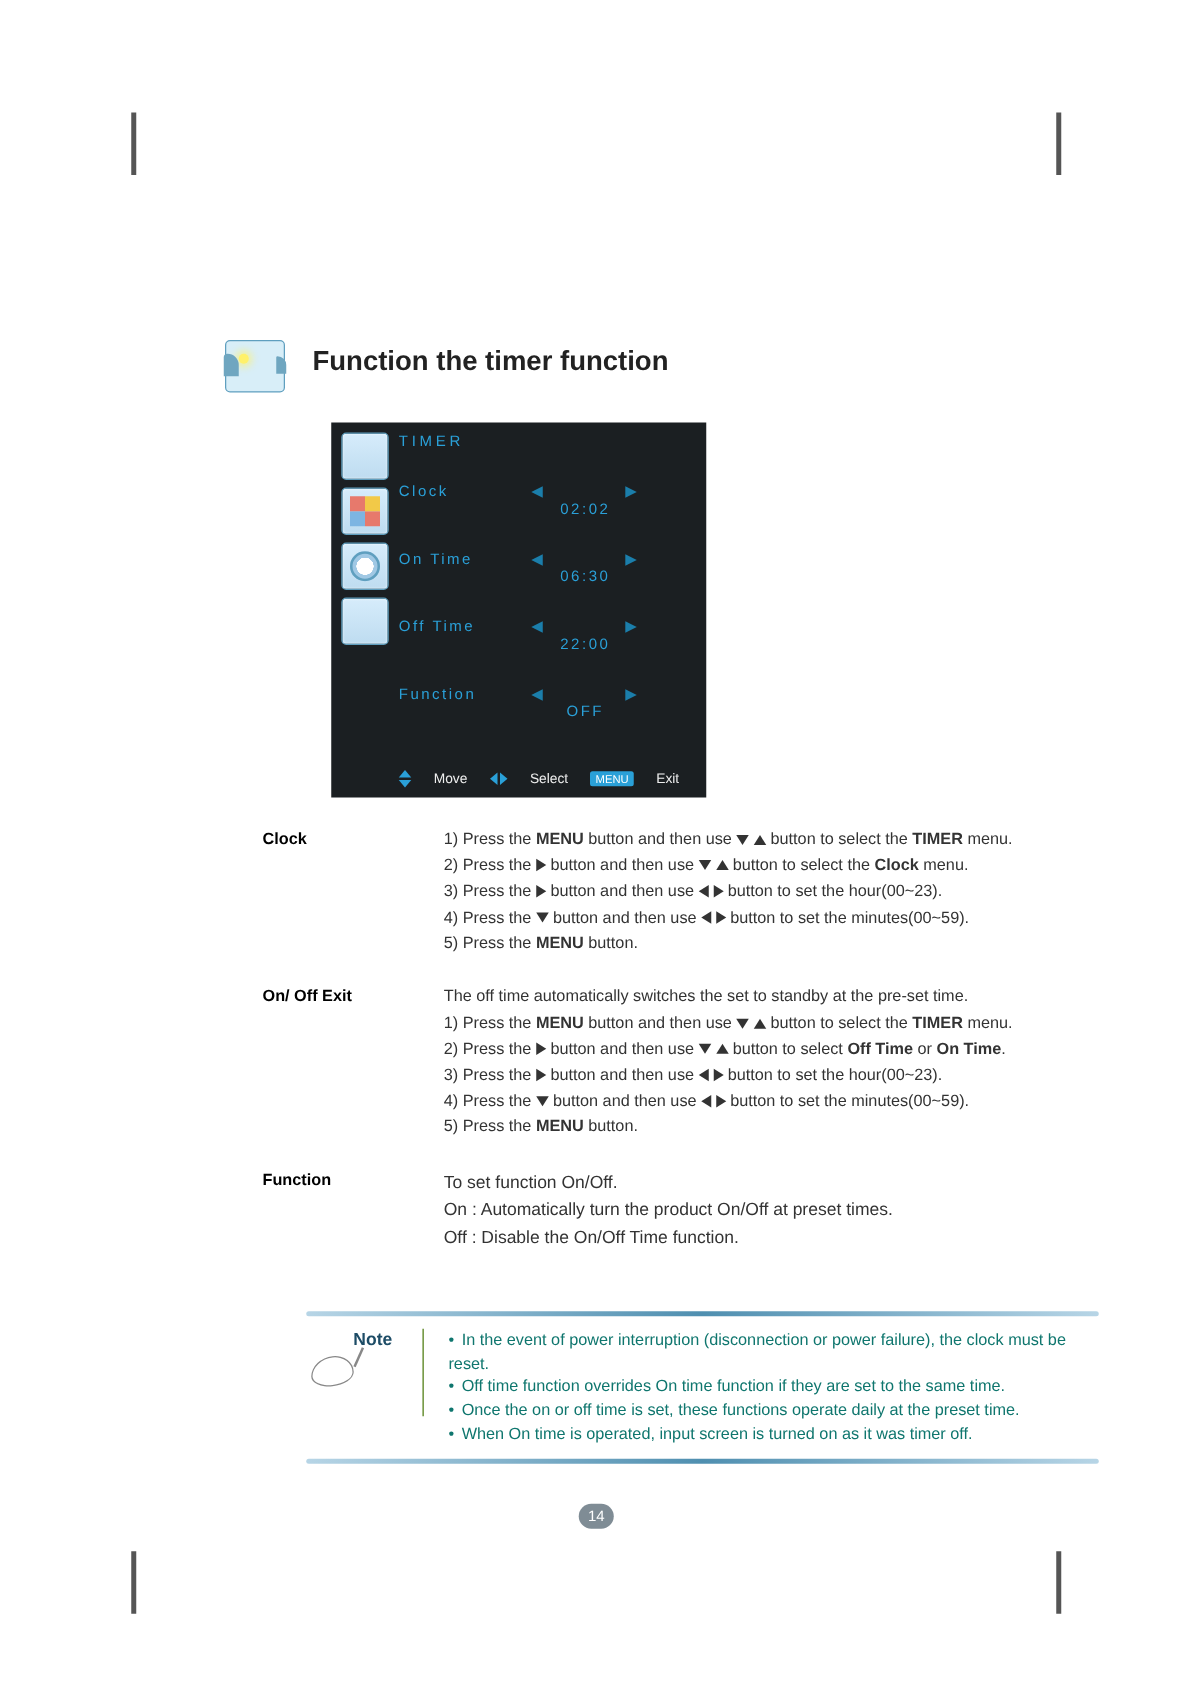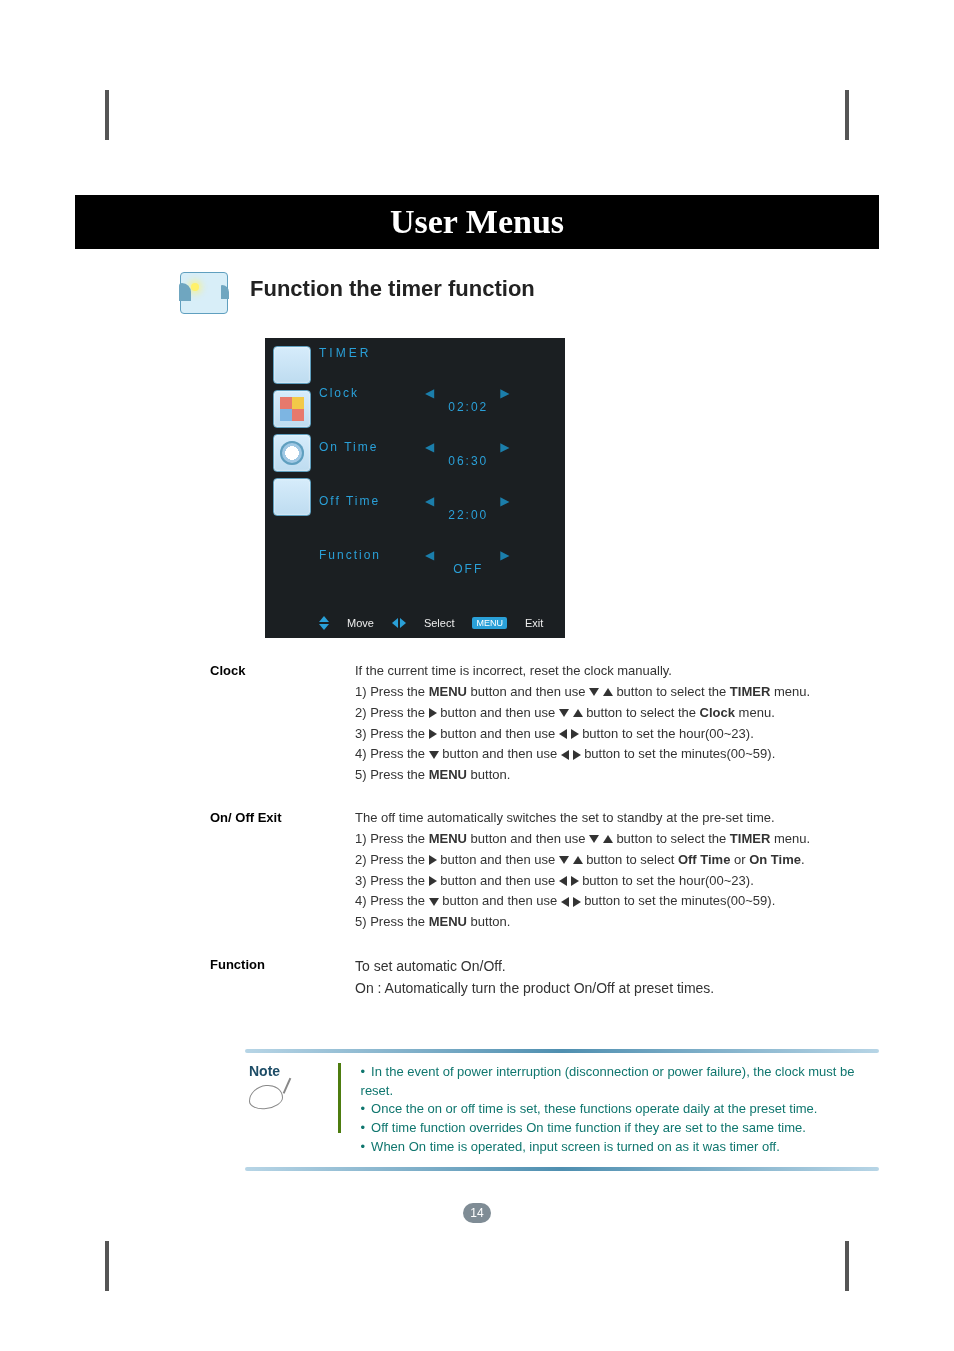--- a/index.html
+++ b/index.html
@@ -227,24 +227,25 @@
     border-radius: 2px;
     margin-bottom: 10px;
   }
   .note-row {
     display: flex;
     gap: 20px;
     align-items: flex-start;
   }
   .note-left {
     width: 66px;
-    border-right: 3px solid #4d7c0f;
+    border-right: 1px solid #4d7c0f;
     padding-right: 24px;
     padding-left: 4px;
     min-height: 70px;
+    text-align: right;
   }
   .note-label {
     font-weight: bold;
     color: #1d4c66;
     font-size: 14px;
   }
   .note-icon {
     margin-top: 6px;
     width: 32px; height: 22px;
     border: 1px solid #888;
@@ -290,23 +291,20 @@
 </head>
 <body>
 
 <div class="page">
 
   <div class="crop-mark crop-top-left"></div>
   <div class="crop-mark crop-top-right"></div>
   <div class="crop-mark crop-bot-left"></div>
   <div class="crop-mark crop-bot-right"></div>
 
-  <div class="title-bar">
-    <span>User Menus</span>
-  </div>
 
   <div class="content">
 
     <div class="section-head">
       <div class="section-icon-pic"></div>
       <div class="section-title">Function the timer function</div>
     </div>
 
     <div class="osd">
       <div class="osd-sidebar">
@@ -354,21 +352,20 @@
         </span>
         <span>Select</span>
         <span class="menu-badge">MENU</span>
         <span>Exit</span>
       </div>
     </div>
 
     <div class="desc">
       <div class="dlabel">Clock</div>
       <div class="dbody">
-        <div>If the current time is incorrect, reset the clock manually.</div>
         <div class="step">
           <span>1) Press the </span><b>MENU</b><span> button and then use </span>
           <span class="inline-arrow ia-down"></span>
           <span class="inline-arrow ia-up"></span>
           <span> button to select the </span><b>TIMER</b><span> menu.</span>
         </div>
         <div class="step">
           <span>2) Press the </span>
           <span class="inline-arrow ia-right"></span>
           <span> button and then use </span>
@@ -434,36 +431,37 @@
         </div>
         <div class="step">
           <span>5) Press the </span><b>MENU</b><span> button.</span>
         </div>
       </div>
     </div>
 
     <div class="desc desc-large">
       <div class="dlabel">Function</div>
       <div class="dbody">
-        <div>To set automatic On/Off.</div>
+        <div>To set function On/Off.</div>
         <div>On : Automatically turn the product On/Off at preset times.</div>
+        <div>Off : Disable the On/Off Time function.</div>
       </div>
     </div>
 
     <div class="note-wrap">
       <div class="note-hr"></div>
       <div class="note-row">
         <div class="note-left">
           <div class="note-label">Note</div>
           <div class="note-icon"></div>
         </div>
         <div class="note-list">
           <div class="item">In the event of power interruption (disconnection or power failure), the clock must be reset.</div>
+          <div class="item">Off time function overrides On time function if they are set to the same time.</div>
           <div class="item">Once the on or off time is set, these functions operate daily at the preset time.</div>
-          <div class="item">Off time function overrides On time function if they are set to the same time.</div>
           <div class="item">When On time is operated, input screen is turned on as it was timer off.</div>
         </div>
       </div>
       <div class="note-hr note-hr2"></div>
     </div>
 
     <div class="page-number">14</div>
 
   </div>
 </div>

